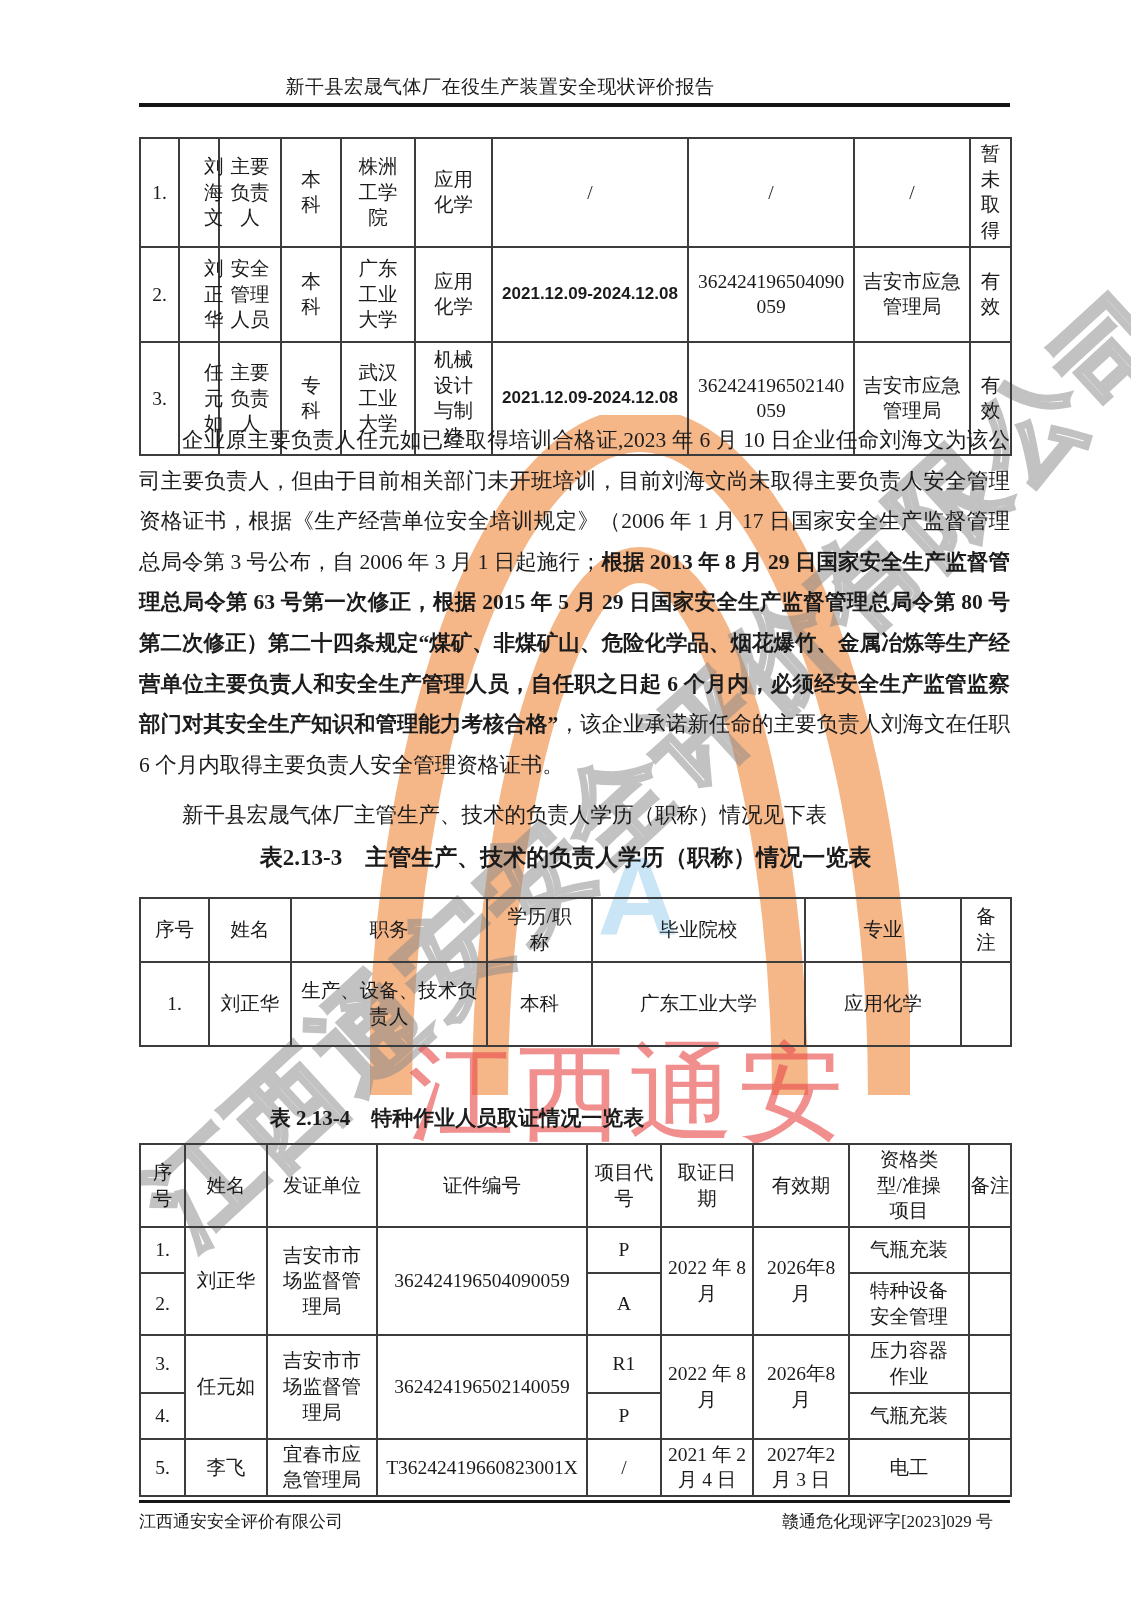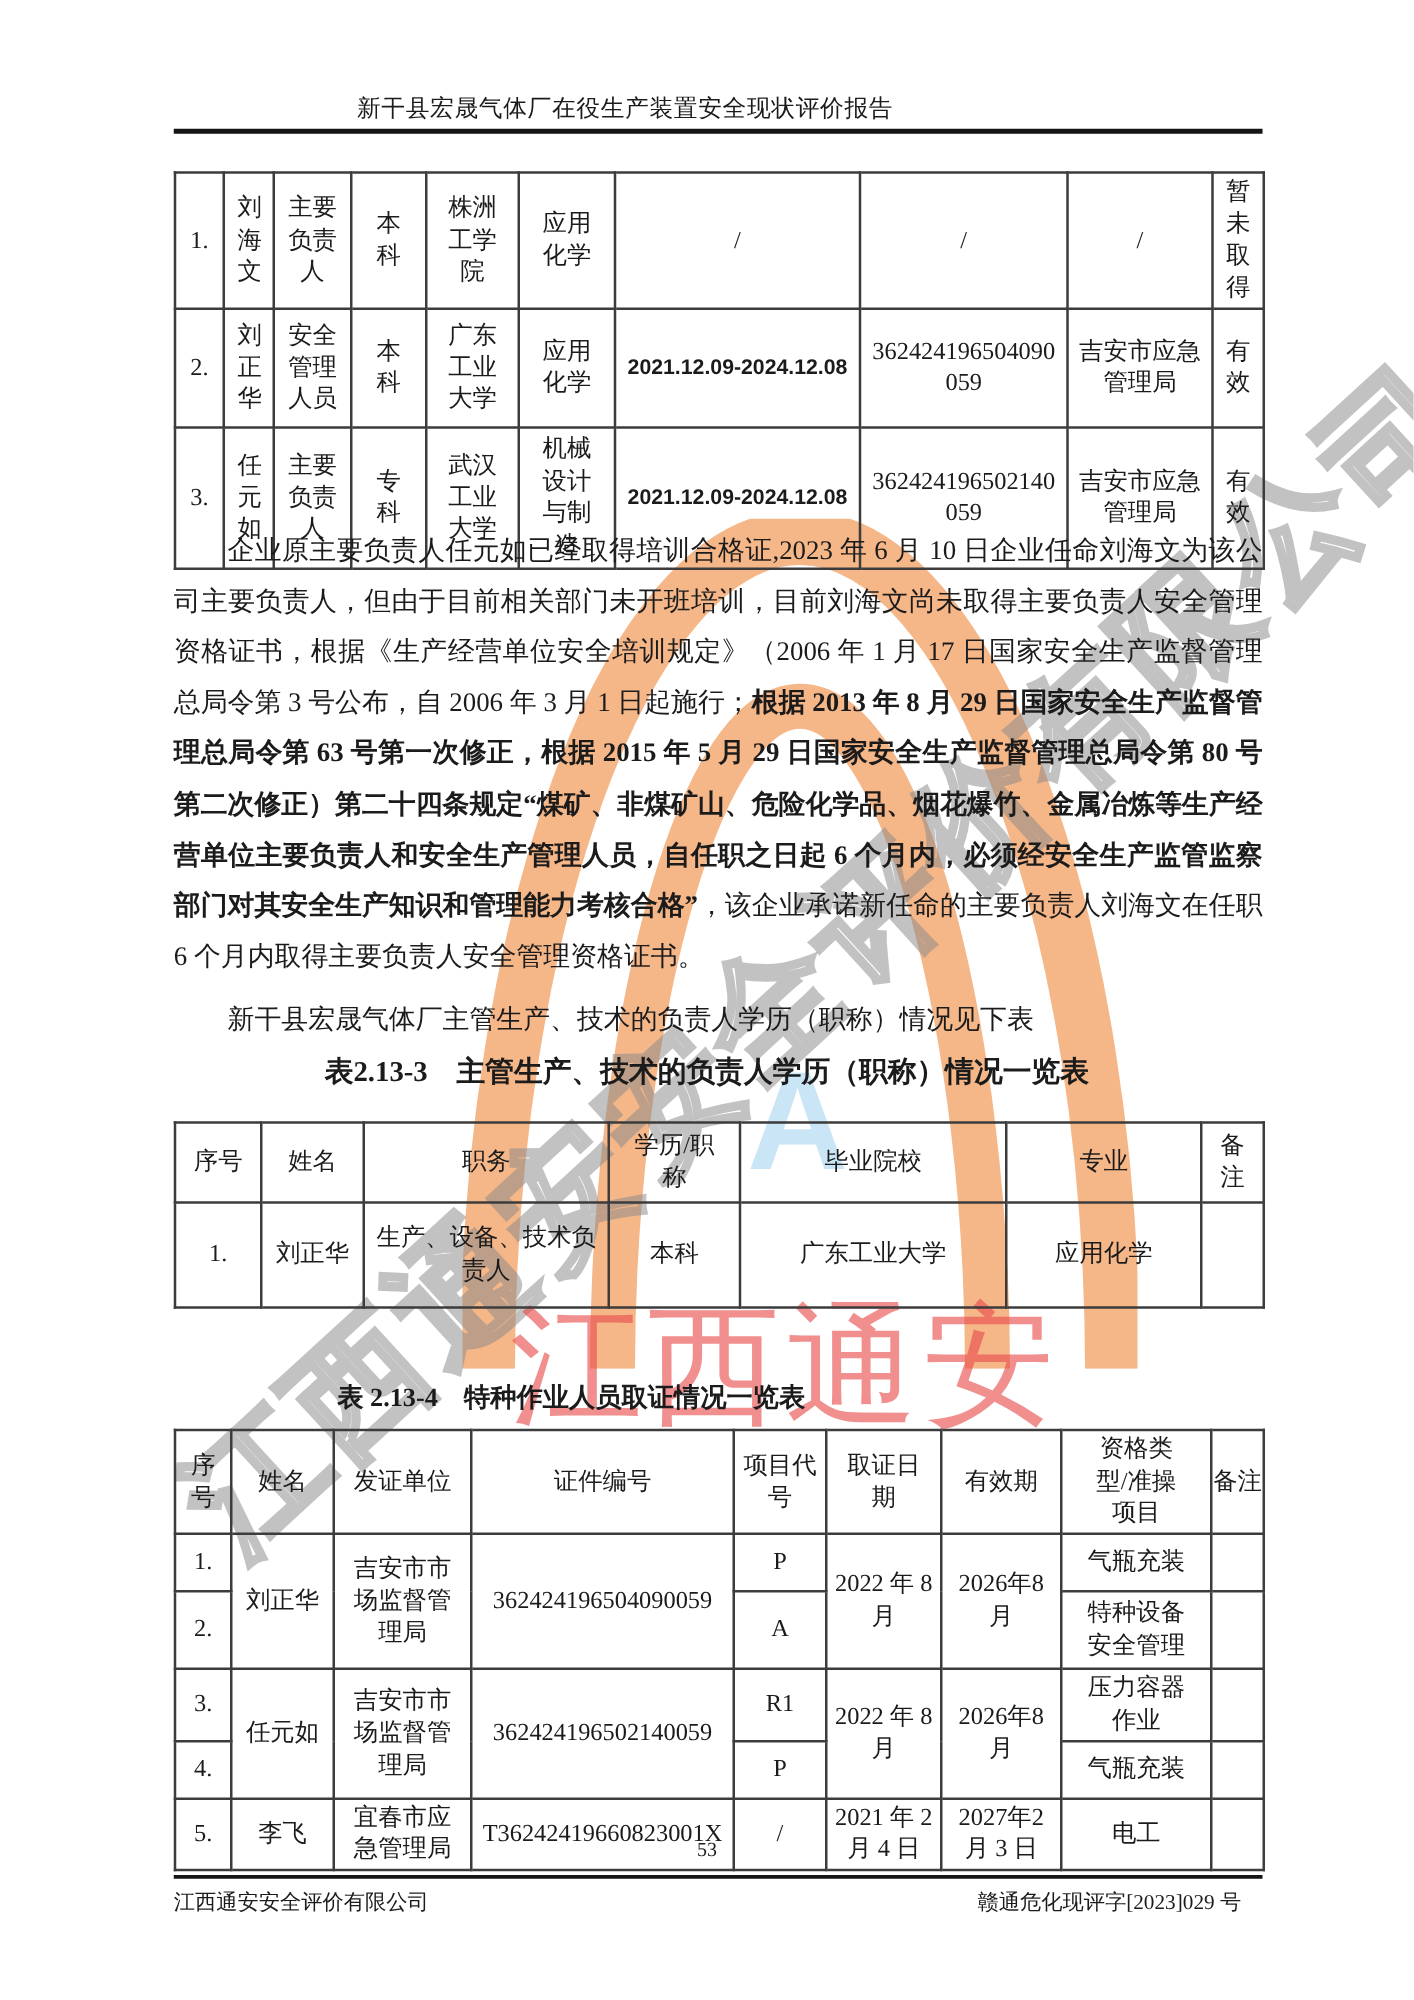--- a/index.html
+++ b/index.html
@@ -34,21 +34,21 @@
             font-size:23px;font-weight:bold;z-index:3;}
   .t3-title{position:absolute;left:0;top:1104px;width:914px;text-align:center;
             font-size:21px;font-weight:bold;z-index:3;}
   
   table{position:absolute;left:139px;border-collapse:collapse;table-layout:fixed;
         background:transparent;z-index:3;}
   td{border:2px solid #3c3c3c;text-align:center;vertical-align:middle;
      font-size:19.5px;line-height:1.32;padding:2px 6px;word-break:break-all;}
   .t1{top:137px;width:871px;}
   .t1 .r1{height:76px;} .t1 .r2{height:95px;} .t1 .r3{height:113px;}
-  .t1 td.c-name{padding:2px 10px;}
+  .t1 td.c-name{padding:2px 24px;}
   .t1 td.c-degree{padding:2px 14px;}
   .t1 td.c-school{padding:2px 9px;}
   .t1 td.c-major{padding:2px 10px;}
   .t1 td.c-period{font-family:"Liberation Sans","DejaVu Sans",sans-serif;font-weight:bold;font-size:17px;padding:2px 8px;}
   .t1 td.c-status{padding:2px 1px;}
   .t2{top:897px;width:871px;}
   .t2 .hr{height:64px;} .t2 .dr{height:84px;}
   .t2 td.c-edu{padding:2px 10px;}
   .t3{top:1143px;width:871px;}
   .t3 .hr{height:64px;}
@@ -234,18 +234,17 @@
       <td>T36242419660823001X</td>
       <td>/</td>
       <td>2021 年 2 月 4 日</td>
       <td>2027年2 月 3 日</td>
       <td class="c-type">电工</td>
       <td class="c-remark"></td>
     </tr>
   </tbody>
     </table>
 
-  <div class="page-number">53</div>
   <div class="footer-rule"></div>
   <div class="footer-left">江西通安安全评价有限公司</div>
   <div class="footer-right">赣通危化现评字[2023]029 号</div>
 
 </div>
 
 </body></html>

